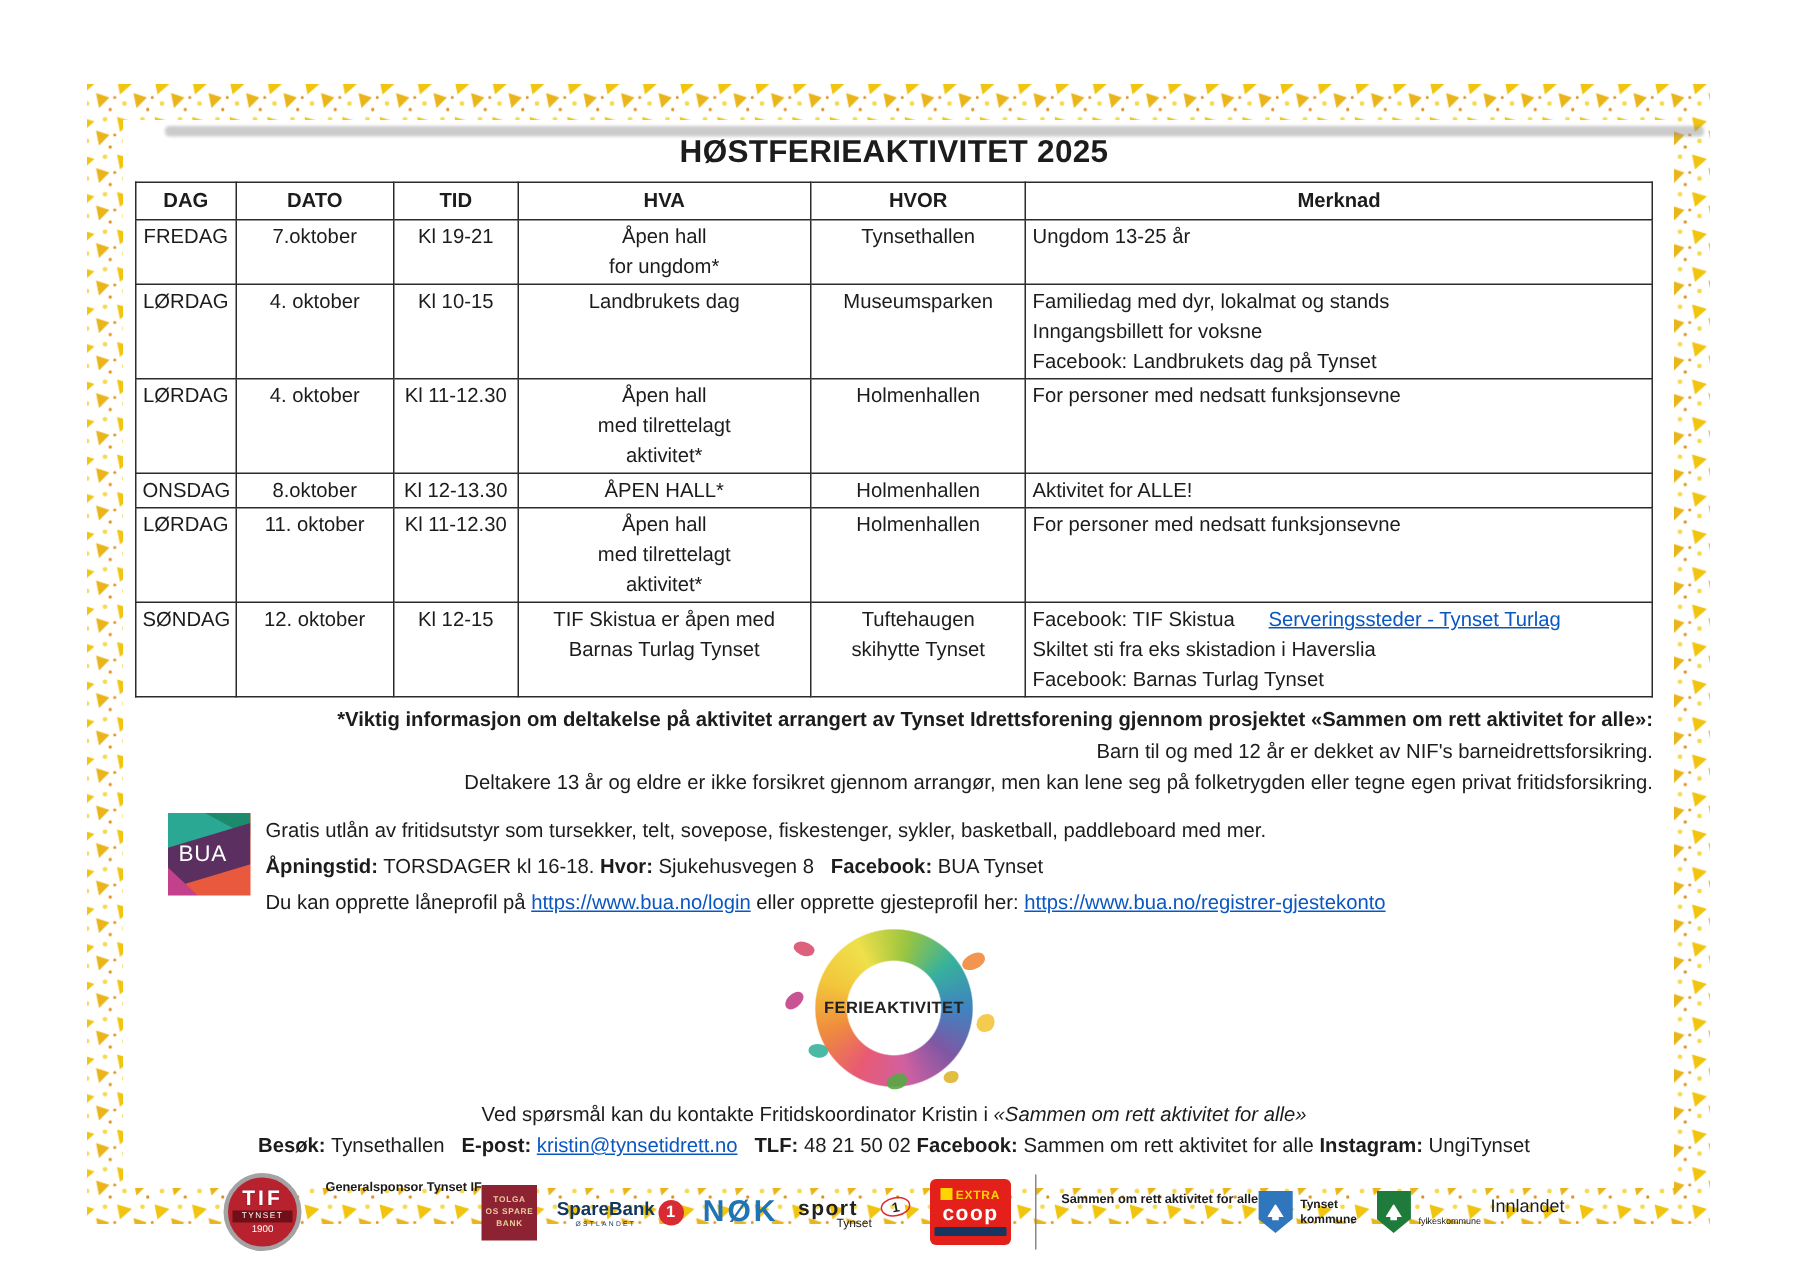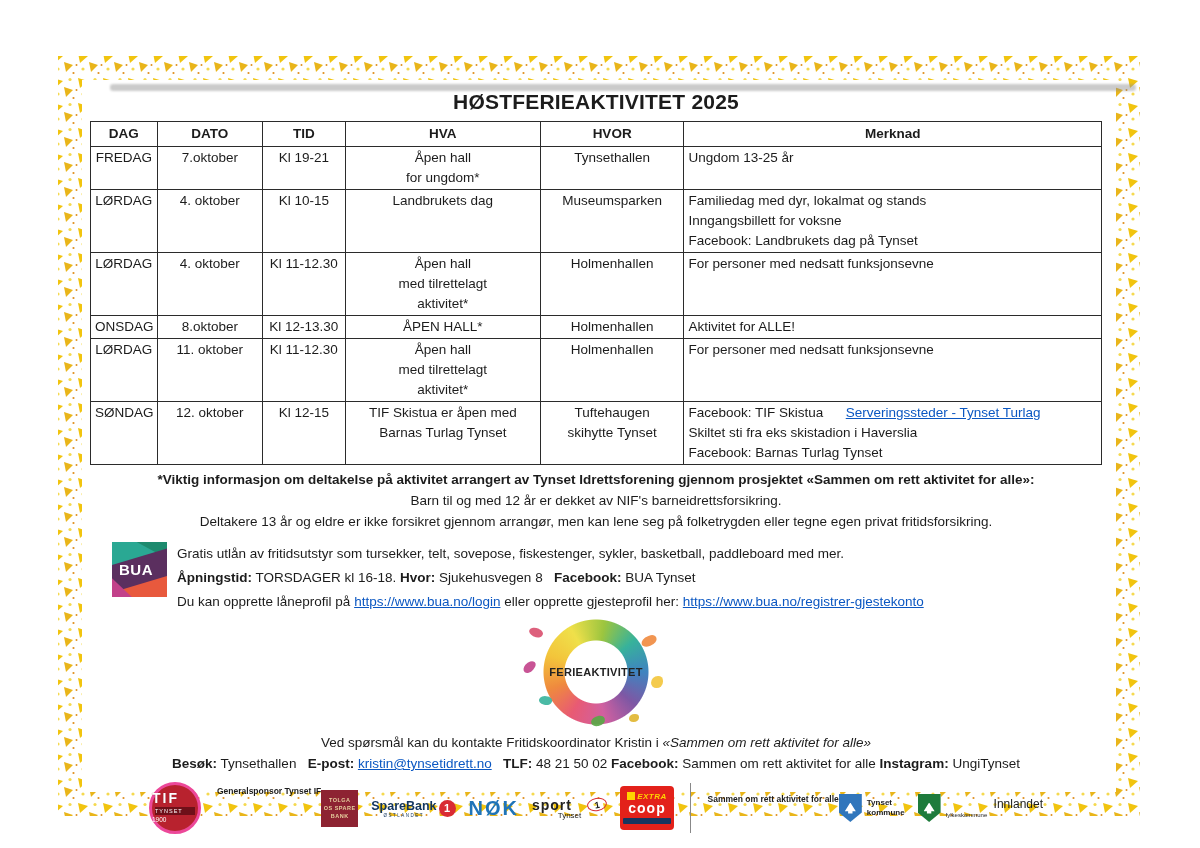--- a/index.html
+++ b/index.html
@@ -22,29 +22,29 @@
     font-size:13.5px; line-height:20px;padding-left:33px; }
   table.activities th, table.activities td { border:1.6px solid #2b2b2b; vertical-align:top; padding:1px 4px; }
   table.activities th { font-weight:700; text-align:center; padding:2px 2px; }
   td.c { text-align:center; }
   td.l { text-align:left; padding-left:8px; }
   .cell-line { white-space:pre-wrap; }
   a.lnk, span.lnk { color:#0b57c2; text-decoration:underline; cursor:pointer; }
   .b { font-weight:700; }
   .i { font-style:italic; }
 
-  .footnote { text-align:center; margin-top:4px; font-size:13.5px; line-height:21px; }
+  .footnote { text-align:right; margin-top:4px; font-size:13.5px; line-height:21px; }
 
   .bua-block { display:flex; gap:10px; margin:10px 0 0 22px; align-items:flex-start; }
   .bua-logo { position:relative; width:55px; height:55px; background:#e8593d; overflow:hidden; flex:0 0 auto; }
   .bua-logo .teal { position:absolute; inset:0; background:#2aa893; clip-path:polygon(0 0,100% 0,100% 20%,0 60%); }
   .bua-logo .green { position:absolute; right:0; top:0; width:55%; height:30%; background:#1d8a6e; clip-path:polygon(0 0,100% 0,100% 100%); }
   .bua-logo .purple { position:absolute; inset:0; background:#5b2f5f; clip-path:polygon(0 42%,100% 12%,100% 62%,0 92%); }
   .bua-logo .pink { position:absolute; left:0; bottom:0; width:36%; height:34%; background:#c2418a; clip-path:polygon(0 0,0 100%,100% 100%); }
-  .bua-logo .bua-word { position:absolute; left:7px; top:19px; color:#fff; font-weight:700; font-size:15px; letter-spacing:.5px; z-index:2; }
+  .bua-logo .bua-word { position:absolute; left:7px; top:19px; color:#fff; font-weight:400; font-size:15px; letter-spacing:.5px; z-index:2; }
   .bua-text { font-size:13.5px; line-height:24px; }
 
   .splash-wrap { position:relative; width:150px; height:112px; margin:4px auto 0; }
   .splash-ring { position:absolute; left:21px; top:0; width:108px; height:108px; border-radius:50%;
     background:conic-gradient(from 210deg,#e85a74,#ef8a3e,#f3c53b,#efe04a,#9cc53f,#37b29b,#3f84c0,#7e57a4,#d160a0,#e85a74);
     -webkit-mask:radial-gradient(circle at 50% 50%, transparent 0 31px, #000 32px 52px, transparent 53px);
     mask:radial-gradient(circle at 50% 50%, transparent 0 31px, #000 32px 52px, transparent 53px);
     filter:blur(.6px); }
   .blob { position:absolute; border-radius:60% 40% 55% 45%; opacity:.9; }
   .b1 { left:8px; top:10px; width:14px; height:9px; background:#d94f6e; transform:rotate(25deg); }
@@ -54,22 +54,22 @@
   .b5 { left:70px; top:98px; width:14px; height:10px; background:#57a845; transform:rotate(-10deg); }
   .b6 { left:4px; top:42px; width:9px; height:14px; background:#c2418a; transform:rotate(40deg); }
   .b7 { left:108px; top:96px; width:10px; height:8px; background:#e0b52e; }
   .splash-label { position:absolute; left:0; top:48px; width:100%; text-align:center;
     font-size:11px; font-weight:700; color:#222; letter-spacing:.3px; }
 
   .contact { text-align:center; font-size:13.5px; line-height:21px; margin-top:2px; }
   .contact .row2 { font-size:13.5px; }
 
   .sponsors { display:flex; align-items:center; justify-content:center; gap:16px; margin-top:5px; height:58px; }
-  .tif-badge { width:52px; height:52px; border-radius:50%; background:#b8222e; border:3px solid #ec4899;
-    color:#fff; text-align:left; flex:0 0 auto; }
+  .tif-badge { width:52px; height:52px; border-radius:50%; background:#b8222e; border:3px solid #a3a3a3;
+    color:#fff; text-align:center; flex:0 0 auto; }
   .tif-t { font-weight:800; font-size:14px; letter-spacing:2px; margin-top:5px; text-shadow:0 0 1px #7c141f; }
   .tif-banner { font-size:5.5px; background:#6f1019; margin:1px 3px 0; padding:1px 0; letter-spacing:1px; }
   .tif-year { font-size:6.5px; margin-top:1px; }
   .sponsor-group { display:flex; flex-direction:row; }
   .sponsor-label { font-size:8.5px; font-weight:700; margin-bottom:4px; }
   .sponsor-logos { display:flex; align-items:center; gap:13px; }
   .tolga { width:37px; height:37px; background:#8d2332; color:#e6cf9e; font-size:5.5px; font-weight:700;
     display:flex; flex-direction:column; align-items:center; justify-content:center; line-height:1.5; letter-spacing:.5px; }
   .sb { display:flex; align-items:center; gap:2px; }
   .sb-col { display:flex; flex-direction:column; align-items:center; }
@@ -81,21 +81,21 @@
   .sport { display:flex; flex-direction:column; align-items:center; }
   .sport-top { display:flex; align-items:center; gap:15px; }
   .sport-name { font-weight:800; font-size:14px; color:#222; letter-spacing:1px; }
   .sport-one { width:20px; height:13px; border:1.5px solid #d92b33; border-radius:50%; font-size:9px; font-weight:700;
     display:flex; align-items:center; justify-content:center; transform:rotate(-10deg); }
   .sport-sub { font-size:8px; margin-top:-2px; }
   .extra { width:54px; height:44px; background:#e3211a; border-radius:4px; display:flex; flex-direction:column;
     align-items:center; justify-content:center; overflow:hidden; }
   .extra-top { display:flex; align-items:center; gap:2px; }
   .extra-sq { width:8px; height:8px; background:#ffd400; }
-  .extra-word { color:#ffd400; font-weight:800; font-style:italic; font-size:8px; letter-spacing:.5px; }
+  .extra-word { color:#ffd400; font-weight:800; font-size:8px; letter-spacing:.5px; }
   .coop { color:#fff; font-weight:800; font-size:14px; letter-spacing:1px; line-height:1.1; }
   .extra-strip { width:90%; height:6px; background:#16355f; margin-top:2px; border-radius:1px; }
   .vline { width:1.5px; height:50px; background:#888; }
   .muni { display:flex; align-items:center; gap:5px; }
   .shield { width:23px; height:28px; clip-path:polygon(0 0,100% 0,100% 66%,50% 100%,0 66%);
     display:flex; align-items:center; justify-content:center; flex:0 0 auto; }
   .shield.blue { background:#3076bc; }
   .shield.green { background:#1e7b3c; }
   .shield i { display:block; width:11px; height:11px; background:#fff;
     clip-path:polygon(50% 0,100% 80%,70% 80%,70% 100%,30% 100%,30% 80%,0 80%); }

